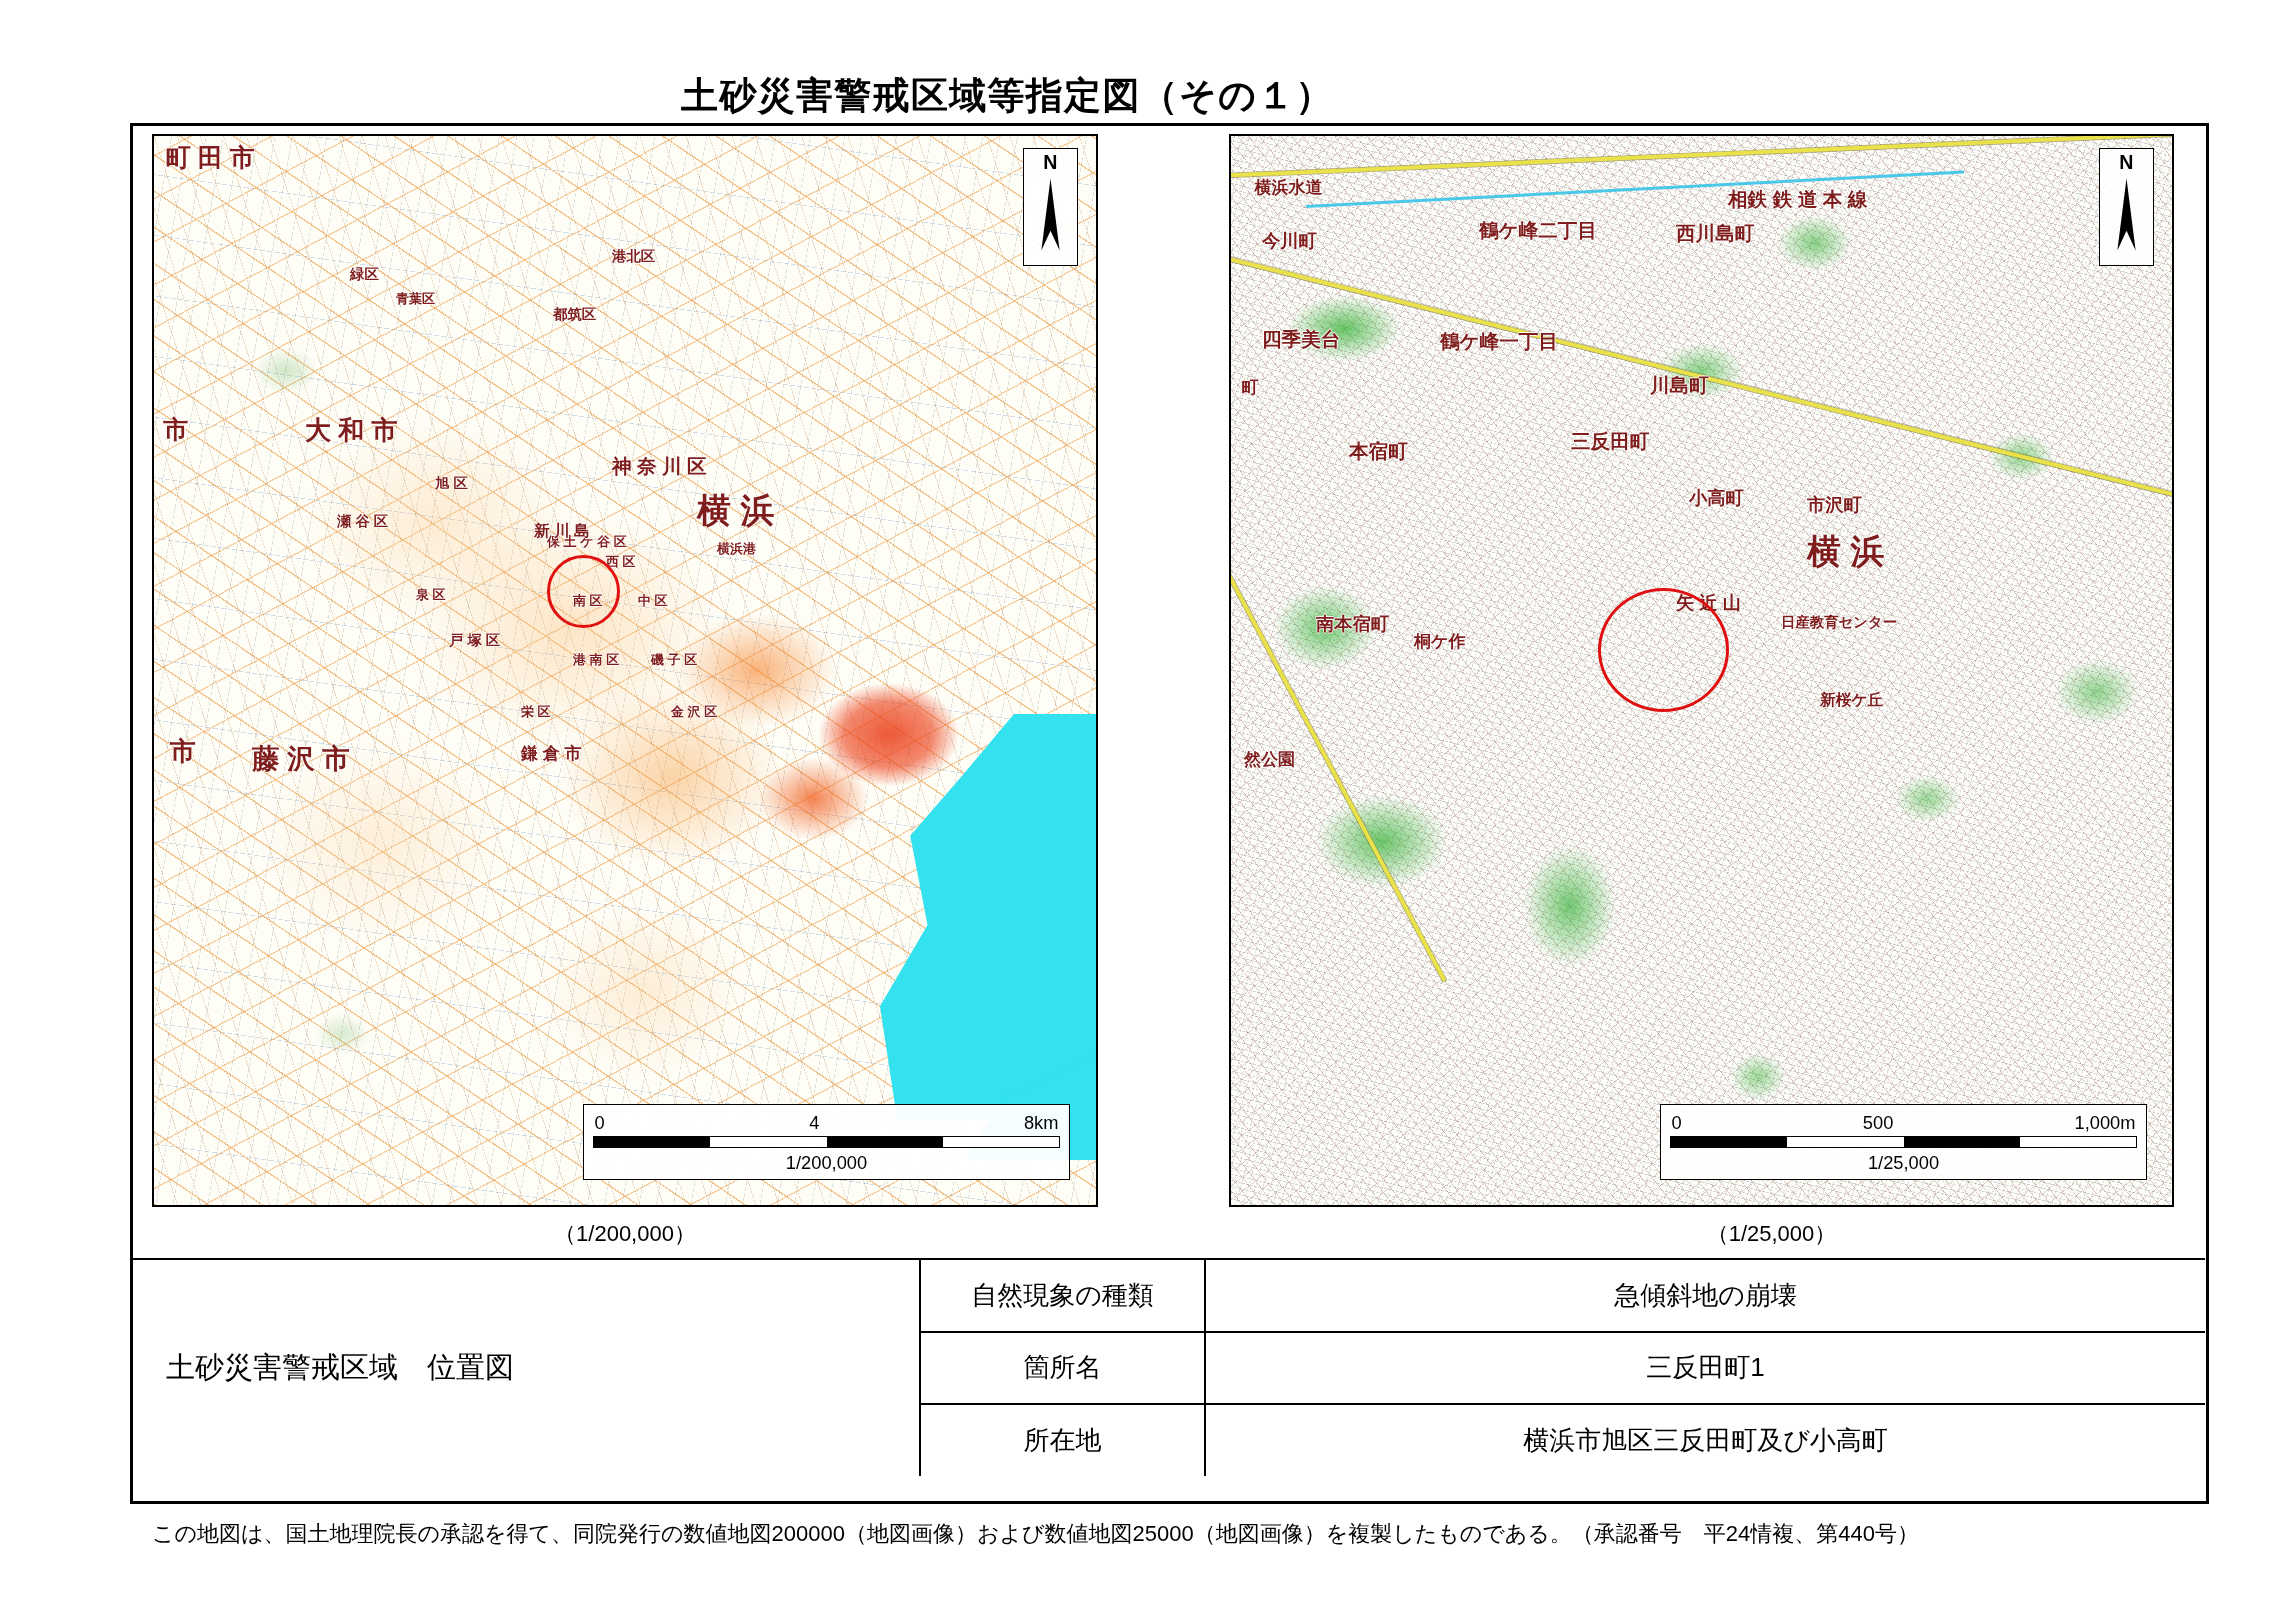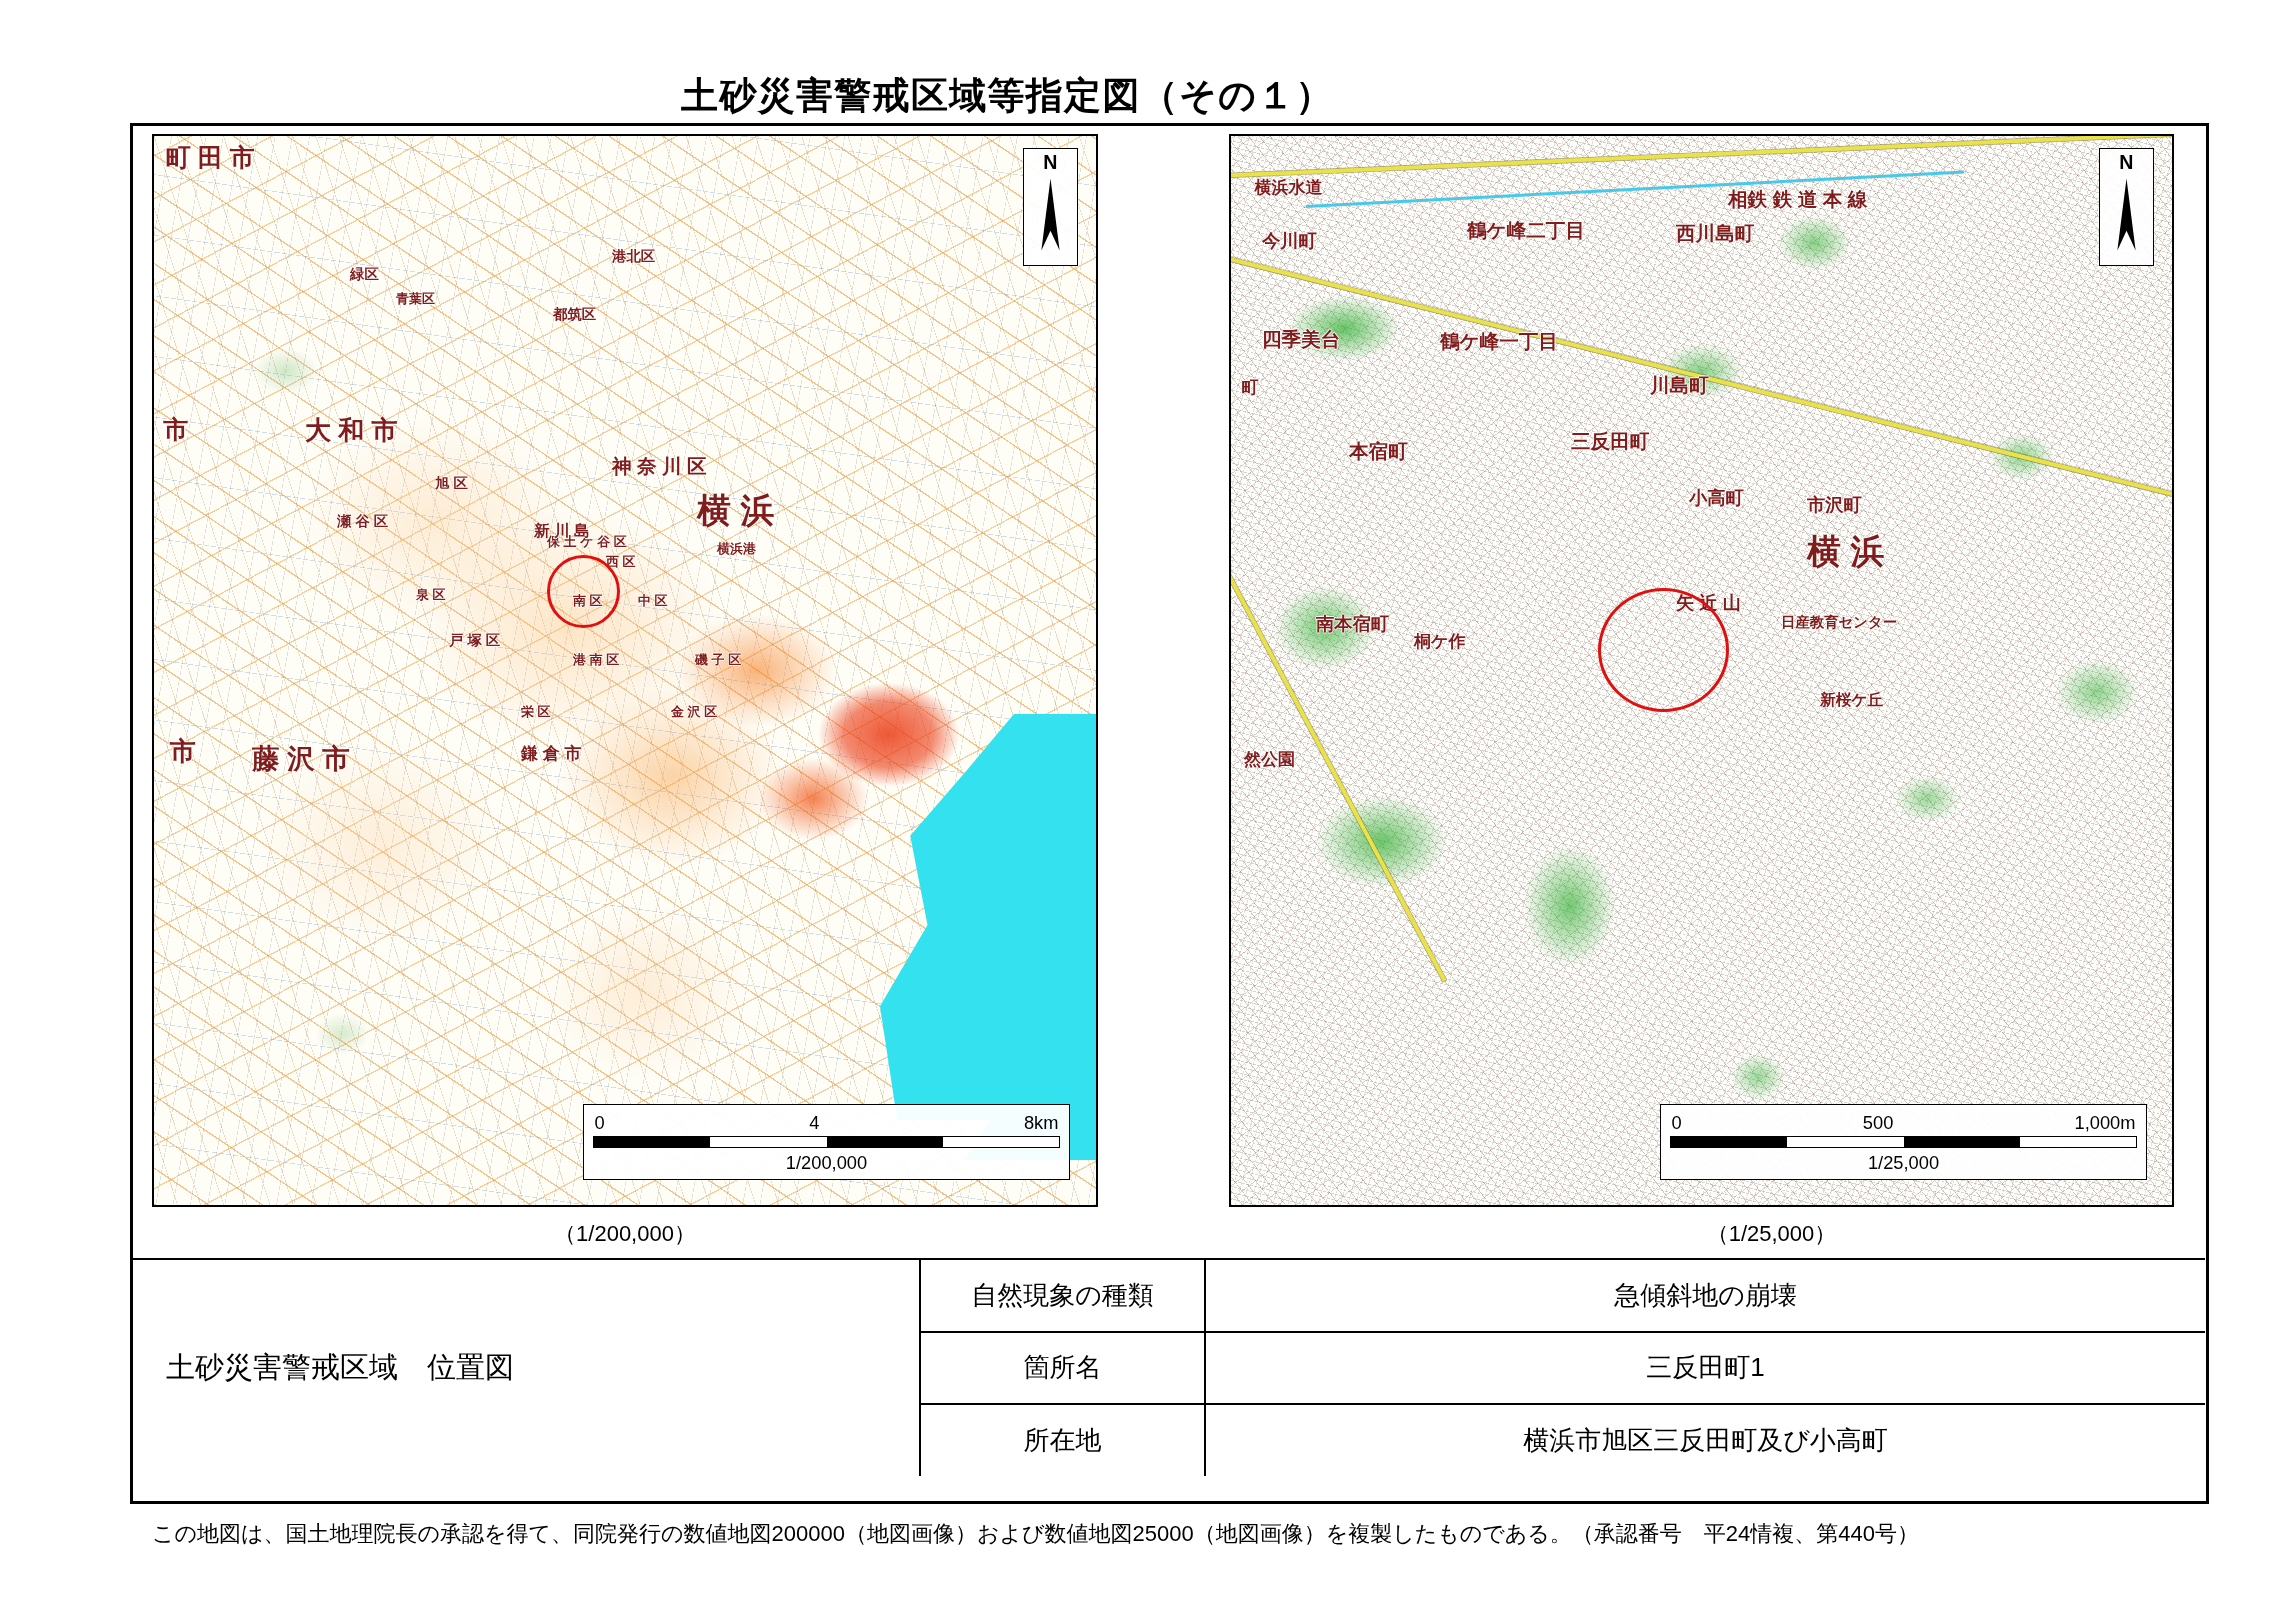--- a/index.html
+++ b/index.html
@@ -304,21 +304,21 @@
       <div class="mlabel" style="left: 543px; top: 357px; font-size: 34px;">横 浜</div>
       <div class="mlabel" style="left: 183px; top: 378px; font-size: 14.4px;">瀬 谷 区</div>
       <div class="mlabel" style="left: 281px; top: 340px; font-size: 14.4px;">旭 区</div>
       <div class="mlabel" style="left: 393px; top: 399px; font-size: 13px;">保 土 ケ 谷 区</div>
       <div class="mlabel" style="left: 452px; top: 419px; font-size: 13px;">西 区</div>
       <div class="mlabel" style="left: 484px; top: 458px; font-size: 13px;">中 区</div>
       <div class="mlabel" style="left: 419px; top: 458px; font-size: 13px;">南 区</div>
       <div class="mlabel" style="left: 262px; top: 452px; font-size: 13px;">泉 区</div>
       <div class="mlabel" style="left: 295px; top: 497px; font-size: 14.4px;">戸 塚 区</div>
       <div class="mlabel" style="left: 419px; top: 517px; font-size: 13px;">港 南 区</div>
-      <div class="mlabel" style="left: 497px; top: 517px; font-size: 13px; margin-left: 44px;">磯 子 区</div>
+      <div class="mlabel" style="left: 497px; top: 517px; font-size: 13px;">磯 子 区</div>
       <div class="mlabel" style="left: 367px; top: 569px; font-size: 13px;">栄 区</div>
       <div class="mlabel" style="left: 517px; top: 569px; font-size: 13px;">金 沢 区</div>
       <div class="mlabel" style="left: 15.7px; top: 602px; font-size: 26px;">市</div>
       <div class="mlabel" style="left: 98px; top: 609px; font-size: 27.5px;">藤 沢 市</div>
       <div class="mlabel" style="left: 367px; top: 609px; font-size: 17px;">鎌 倉 市</div>
       <div class="mlabel" style="left: 380px; top: 387px; font-size: 15.7px;">新 川 島</div>
       <div class="mlabel" style="left: 563px; top: 406px; font-size: 13px;">横浜港</div>
     </div>
 
   <div class="target-circle" id="circle-left"></div>
@@ -352,21 +352,21 @@
 
   <div class="rail-yellow" style="top:39px; transform: rotate(-2.5deg);"></div>
   <div class="rail-yellow" style="top:98px; left:-10%; width:130%; transform: rotate(14deg);"></div>
   <div class="rail-yellow" style="top:262px; left:-10%; width:70%; transform: rotate(62deg); transform-origin: left top;"></div>
   <div class="rail-cyan" style="left:8%; top:69px; width:70%; transform: rotate(-3deg);"></div>
 
   <div id="labels-right">
       <div class="mlabel" style="left: 23.6px; top: 43px; font-size: 17px;">横浜水道</div>
       <div class="mlabel" style="left: 31px; top: 96px; font-size: 18.3px;">今川町</div>
       <div class="mlabel" style="left: 497px; top: 54px; font-size: 19.6px;">相鉄 鉄 道 本 線</div>
-      <div class="mlabel" style="left: 236px; top: 85px; font-size: 19.6px;">鶴ケ峰二丁目</div>
+      <div class="mlabel" style="left: 248px; top: 85px; font-size: 19.6px;">鶴ケ峰二丁目</div>
       <div class="mlabel" style="left: 445px; top: 88px; font-size: 19.6px;">西川島町</div>
       <div class="mlabel" style="left: 31px; top: 194px; font-size: 19.6px;">四季美台</div>
       <div class="mlabel" style="left: 209px; top: 196px; font-size: 19.6px;">鶴ケ峰一丁目</div>
       <div class="mlabel" style="left: 419px; top: 240px; font-size: 19.6px;">川島町</div>
       <div class="mlabel" style="left: 10.5px; top: 243px; font-size: 17px;">町</div>
       <div class="mlabel" style="left: 118px; top: 306px; font-size: 19.6px;">本宿町</div>
       <div class="mlabel" style="left: 340px; top: 296px; font-size: 19.6px;">三反田町</div>
       <div class="mlabel" style="left: 458px; top: 353px; font-size: 18.3px;">小高町</div>
       <div class="mlabel" style="left: 576px; top: 360px; font-size: 18.3px;">市沢町</div>
       <div class="mlabel" style="left: 576px; top: 398px; font-size: 34px;">横  浜</div>

